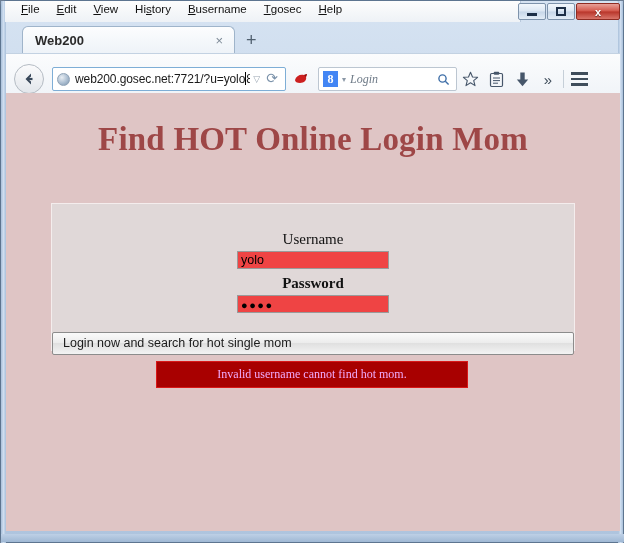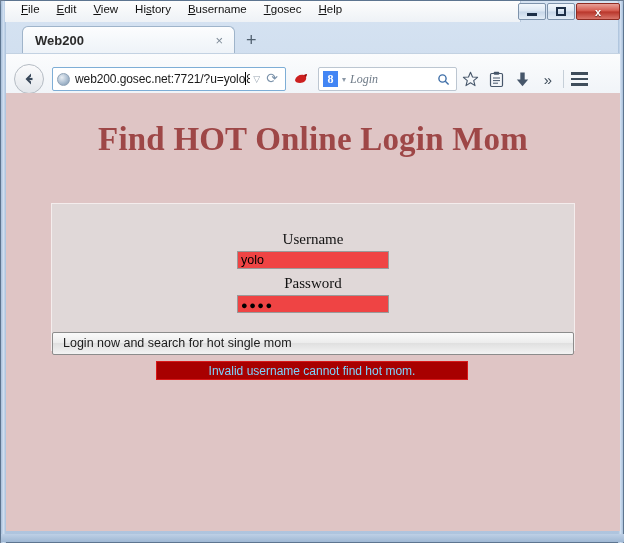--- a/index.html
+++ b/index.html
@@ -296,21 +296,21 @@
   }
 
   .field-label {
     text-align: center;
     font-family: "Liberation Serif", serif;
     font-size: 15px;
     color: #121212;
     margin: 0;
   }
   .field-label.username { padding-top: 27px; }
-  .field-label.password { padding-top: 6px; }
+  .field-label.password { padding-top: 6px; font-weight: bold; }
 
   .text-input {
     display: block;
     margin: 3px auto 0 auto;
     width: 152px;
     height: 18px;
     background: #ef4444;
     border: 1px solid #9a9a9a;
     box-sizing: border-box;
     font-family: "Liberation Sans", sans-serif;
@@ -338,30 +338,30 @@
     color: #1b1b1b;
     padding: 3px 10px 4px 10px;
     cursor: pointer;
   }
 
   .error-banner {
     position: absolute;
     left: 150px;
     top: 268px;
     width: 312px;
-    height: 19px;
+    height: 27px;
     background: #a80000;
     border: 1px solid #d81818;
     box-sizing: border-box;
     display: flex;
     align-items: center;
     justify-content: center;
-    font-family: Liberation Sans, sans-serif;
+    font-family: Liberation Serif, serif;
     font-size: 12px;
-    color: #7dd3fc;
+    color: #f0abfc;
   }
 </style>
 </head>
 <body>
 
 <div class="window">
 
   <div class="win-frame-left"></div>
   <div class="win-frame-right"></div>
   <div class="win-frame-bottom"></div>

